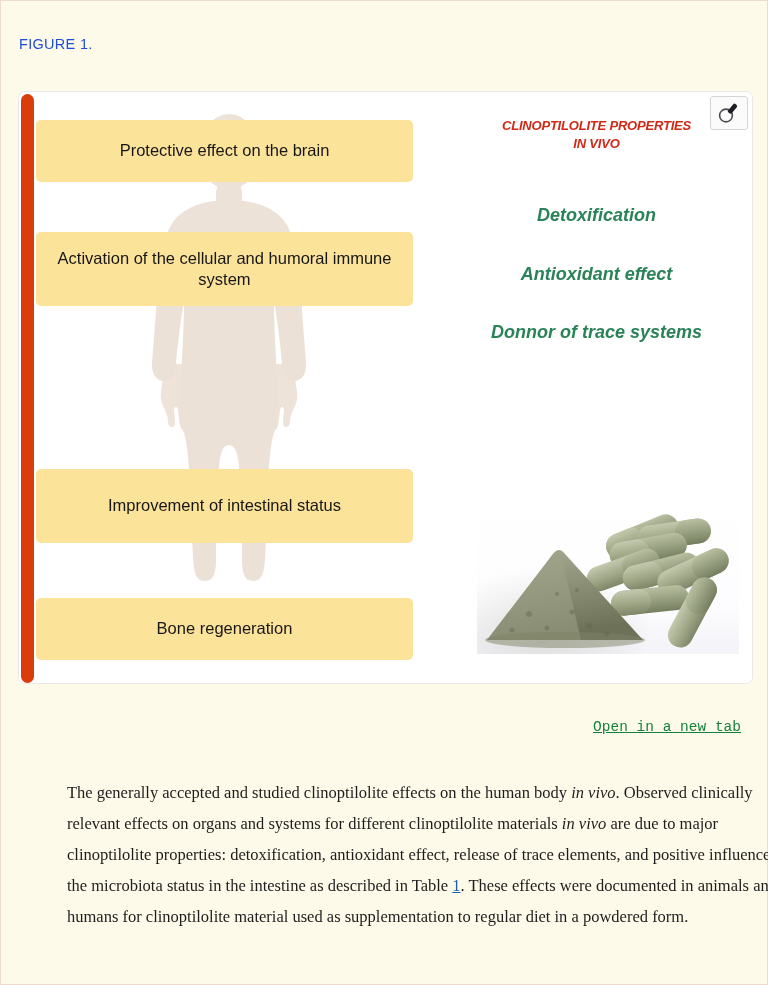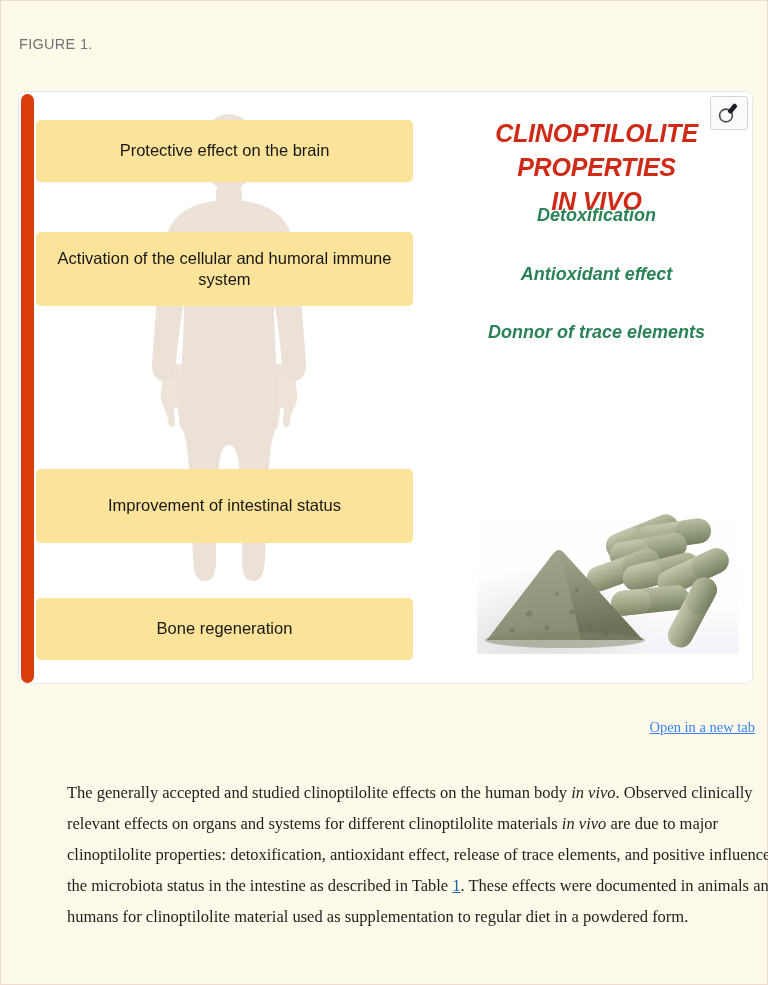--- a/index.html
+++ b/index.html
@@ -23,21 +23,21 @@
   }
 
   
   #figure-label {
     position: absolute;
     left: 18px;
     top: 35px;
     font-family: "Liberation Sans", sans-serif;
     font-size: 14.5px;
     letter-spacing: 0.3px;
-    color: #737373;
+    color: #1d4ed8;
   }
 
   
   #figure-card {
     position: absolute;
     left: 17px;
     top: 90px;
     width: 735px;
     height: 593px;
     background: #ffffff;
@@ -108,21 +108,21 @@
   #right-title {
     position: absolute;
     left: 0;
     top: 25px;
     width: 315px;
     text-align: center;
     color: #cf2a16;
     font-family: "Liberation Sans", sans-serif;
     font-weight: bold;
     font-style: italic;
-    font-size: 25px;
+    font-size: 13px;
     line-height: 1.35;
     letter-spacing: -0.2px;
   }
   .prop {
     position: absolute;
     left: 0;
     width: 315px;
     text-align: center;
     color: #2a8257;
     font-family: "Liberation Sans", sans-serif;
@@ -162,25 +162,25 @@
     box-sizing: border-box;
     cursor: pointer;
     display: flex;
     align-items: center;
     justify-content: center;
   }
 
   
   #open-new-tab {
     position: absolute;
-    right: 12px;
+    right: 26px;
     top: 718px;
-    font-family: Liberation Serif, serif;
+    font-family: Liberation Mono, monospace;
     font-size: 14.5px;
-    color: #3b82f6;
+    color: #15803d;
     text-decoration: underline;
     cursor: pointer;
   }
 
   
   #caption {
     position: absolute;
     left: 18px;
     top: 776px;
     width: 732px;
@@ -279,21 +279,21 @@
       </div>
 
       <div id="right-panel">
         <div id="right-title">
           <span>CLINOPTILOLITE PROPERTIES</span><br>
           <span>IN VIVO</span>
         </div>
 
         <div class="prop" id="prop-1">Antioxidant effect</div>
         <div class="prop" id="prop-0">Detoxification</div>
-        <div class="prop" id="prop-2">Donnor of trace elements</div>
+        <div class="prop" id="prop-2">Donnor of trace systems</div>
 
         <div id="capsules-photo">
           <svg viewBox="0 0 262 160" width="262" height="160" preserveAspectRatio="none">
             <defs>
               <linearGradient id="capg" x1="0" y1="0" x2="0" y2="1">
                 <stop offset="0%" stop-color="#b9bfa2"></stop>
                 <stop offset="45%" stop-color="#9aa383"></stop>
                 <stop offset="100%" stop-color="#767e60"></stop>
               </linearGradient>
               <linearGradient id="capg2" x1="0" y1="0" x2="0" y2="1">

